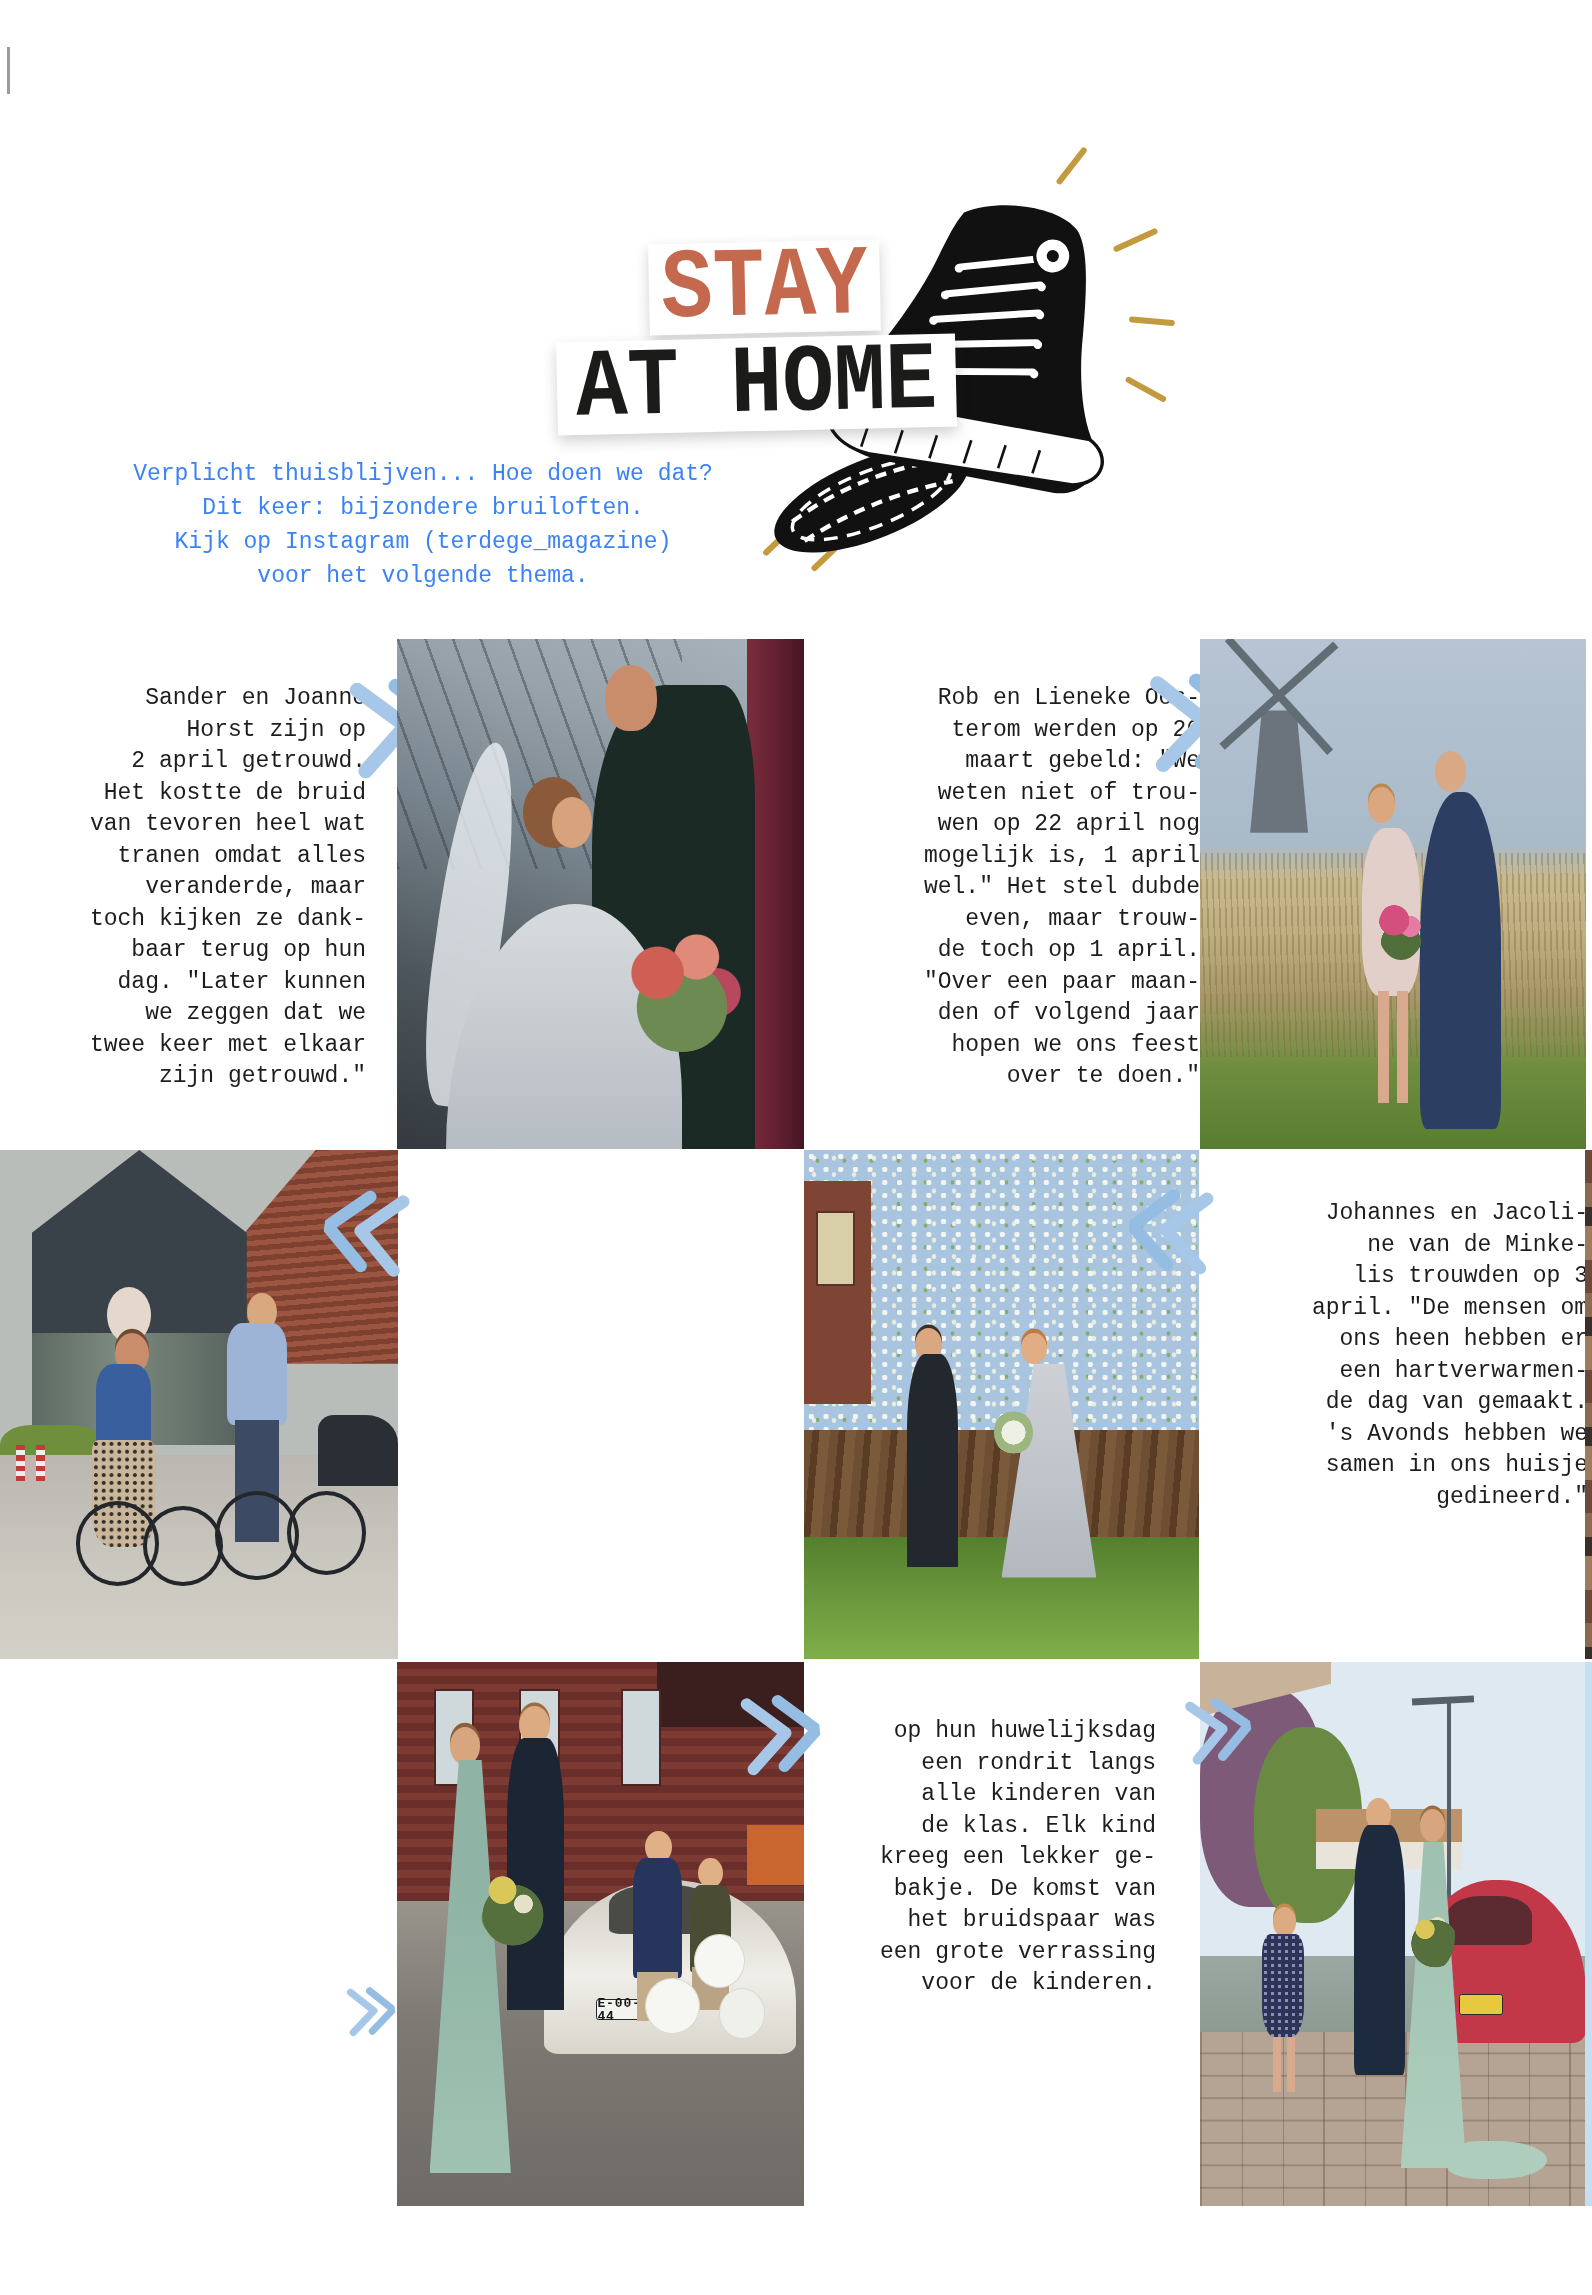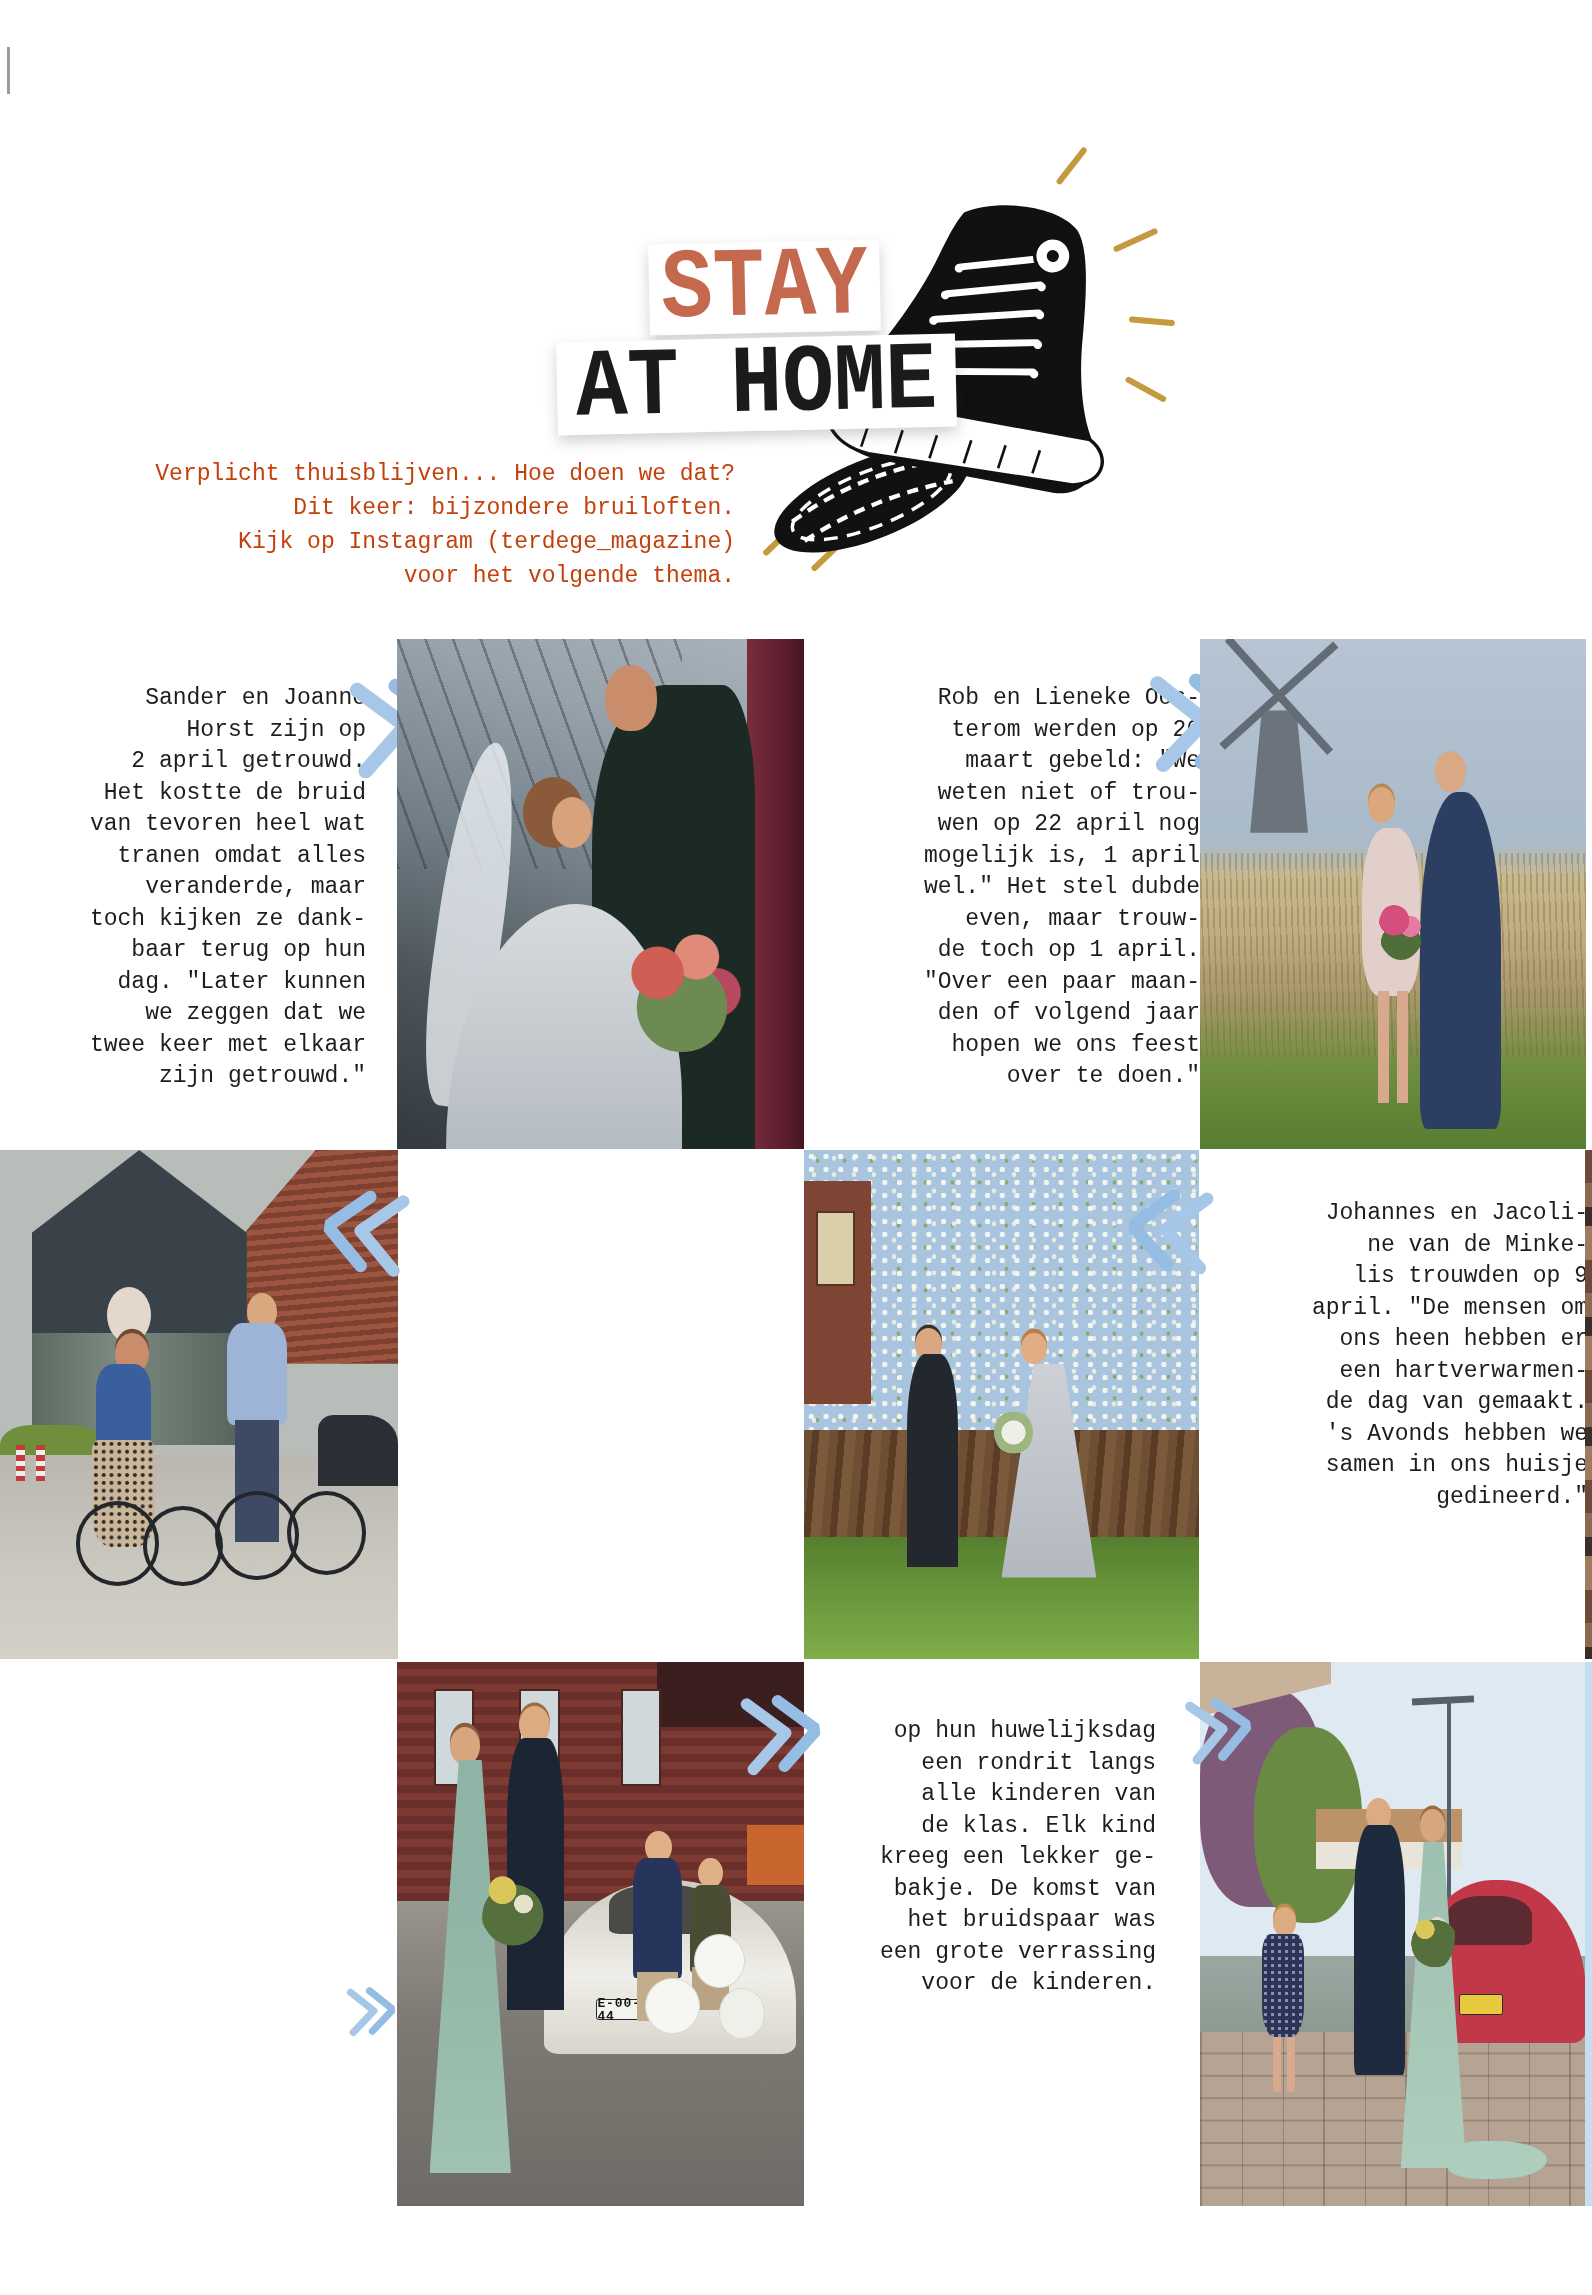--- a/index.html
+++ b/index.html
@@ -6,23 +6,23 @@
   #canvas{
     position:relative;width:1592px;height:2295px;background:#ffffff;
     overflow:hidden;font-family:"Liberation Mono",monospace;
   }
   
   .story{
     position:absolute;font:23px/31.5px "Liberation Mono",monospace;
     color:#1d1d1b;text-align:right;white-space:pre-line;
   }
   .intro{
-    position:absolute;left:129px;top:457px;width:606px;
-    font:23px/34px "Liberation Mono",monospace;color:#c2410c;
-    text-align:right;white-space:pre-line;
+    position:absolute;left:120px;top:457px;width:606px;
+    font:23px/34px "Liberation Mono",monospace;color:#3b82f6;
+    text-align:center;white-space:pre-line;
   }
   .title-box{
     position:absolute;background:#ffffff;display:flex;align-items:center;justify-content:center;
     box-shadow:0 6px 14px rgba(40,40,40,.22);
   }
   #stay-box{left:649px;top:242px;width:231px;height:91px;transform:rotate(-1.2deg);z-index:3;}
   #stay-box span{font:bold 86px/86px "Liberation Mono",monospace;color:#c4694e;transform:scaleY(1.15);}
   #athome-box{left:557px;top:338px;width:399px;height:93px;transform:rotate(-1.3deg);z-index:4;}
   #athome-box span{font:bold 86px/86px "Liberation Mono",monospace;color:#1b1b19;transform:scaleY(1.12);white-space:nowrap;}
   
@@ -256,21 +256,21 @@
     <svg viewBox="0 0 100 100">
         <g fill="none" stroke="#a7c7e8" stroke-width="15" stroke-linecap="round" stroke-linejoin="round">
       <path d="M10 8 L56 50 L10 92"></path>
           <path d="M50 8 L96 50 L50 92" stroke="#95bce2"></path>
         </g>
       </svg>
   </div>
 
   <div class="story" style="left:1232px;top:1198px;width:356px;">Johannes en Jacoli-
 ne van de Minke-
-lis trouwden op 9
+lis trouwden op 3
 april. "De mensen om
 ons heen hebben er
 een hartverwarmen-
 de dag van gemaakt.
 's Avonds hebben we
 samen in ons huisje
 gedineerd."</div>
 
 
   <div class="chev" style="left:347px;top:1985px;width:48px;height:52px;transform:rotate(-4deg);">

